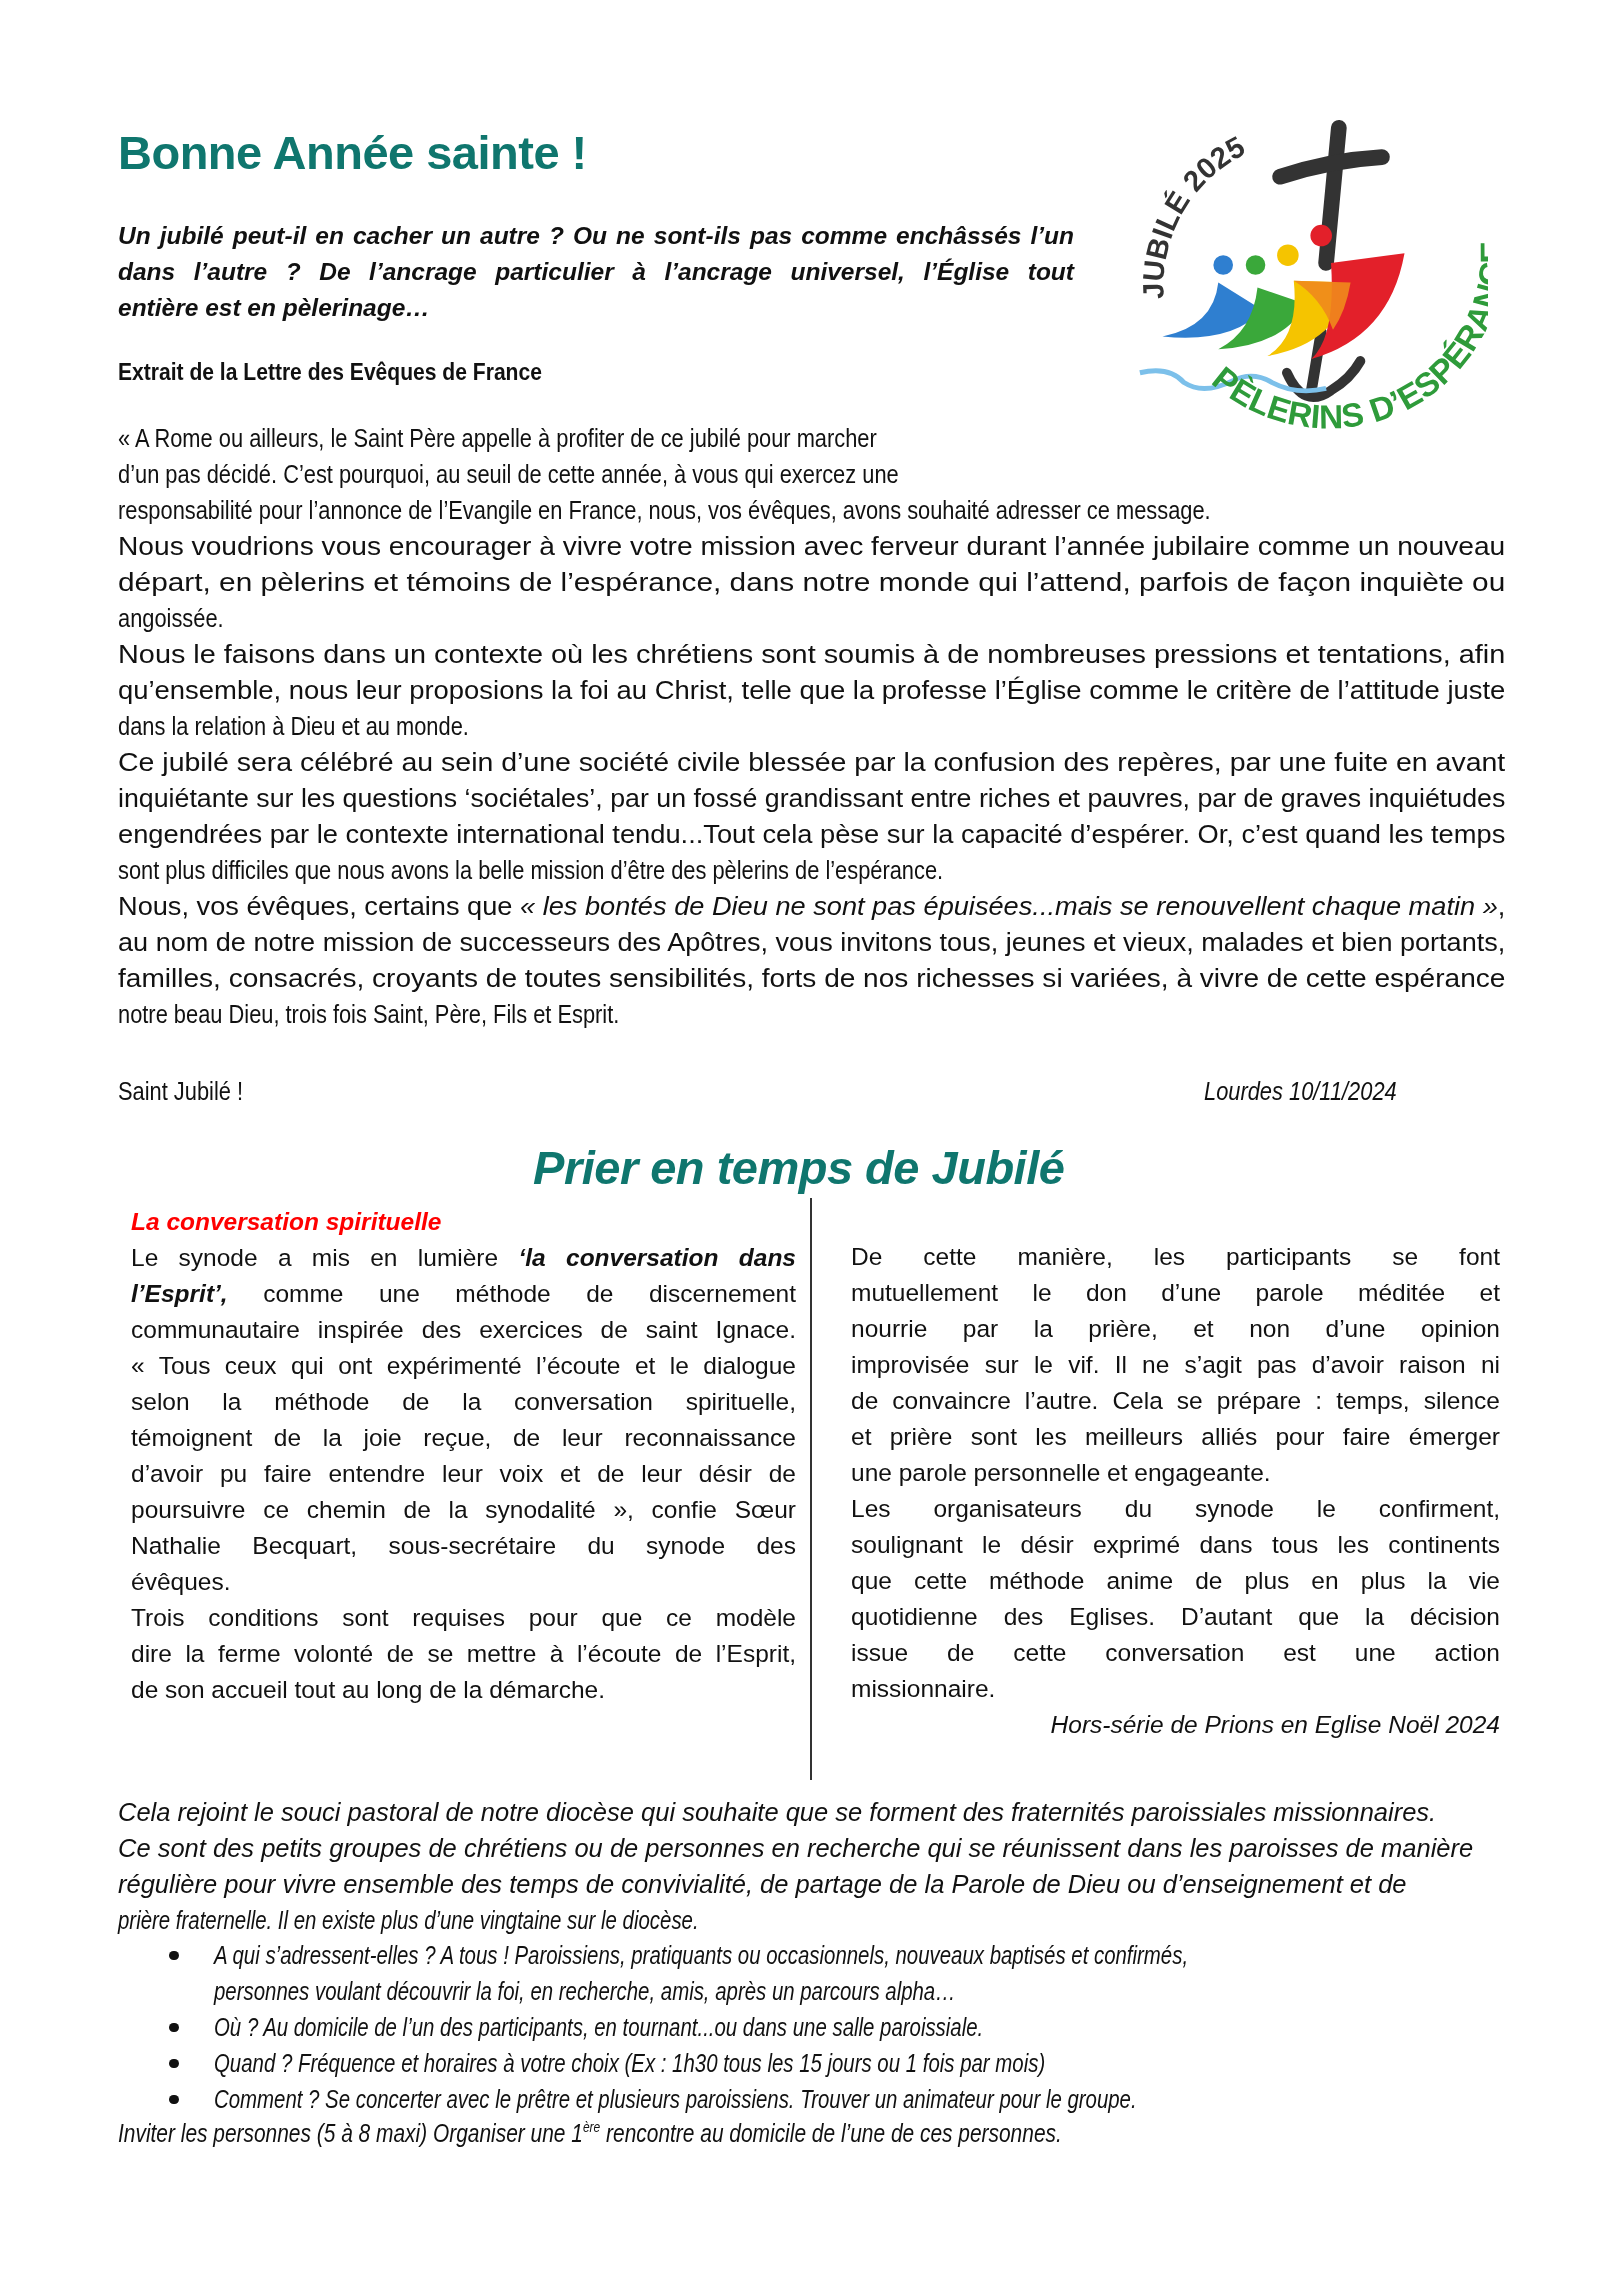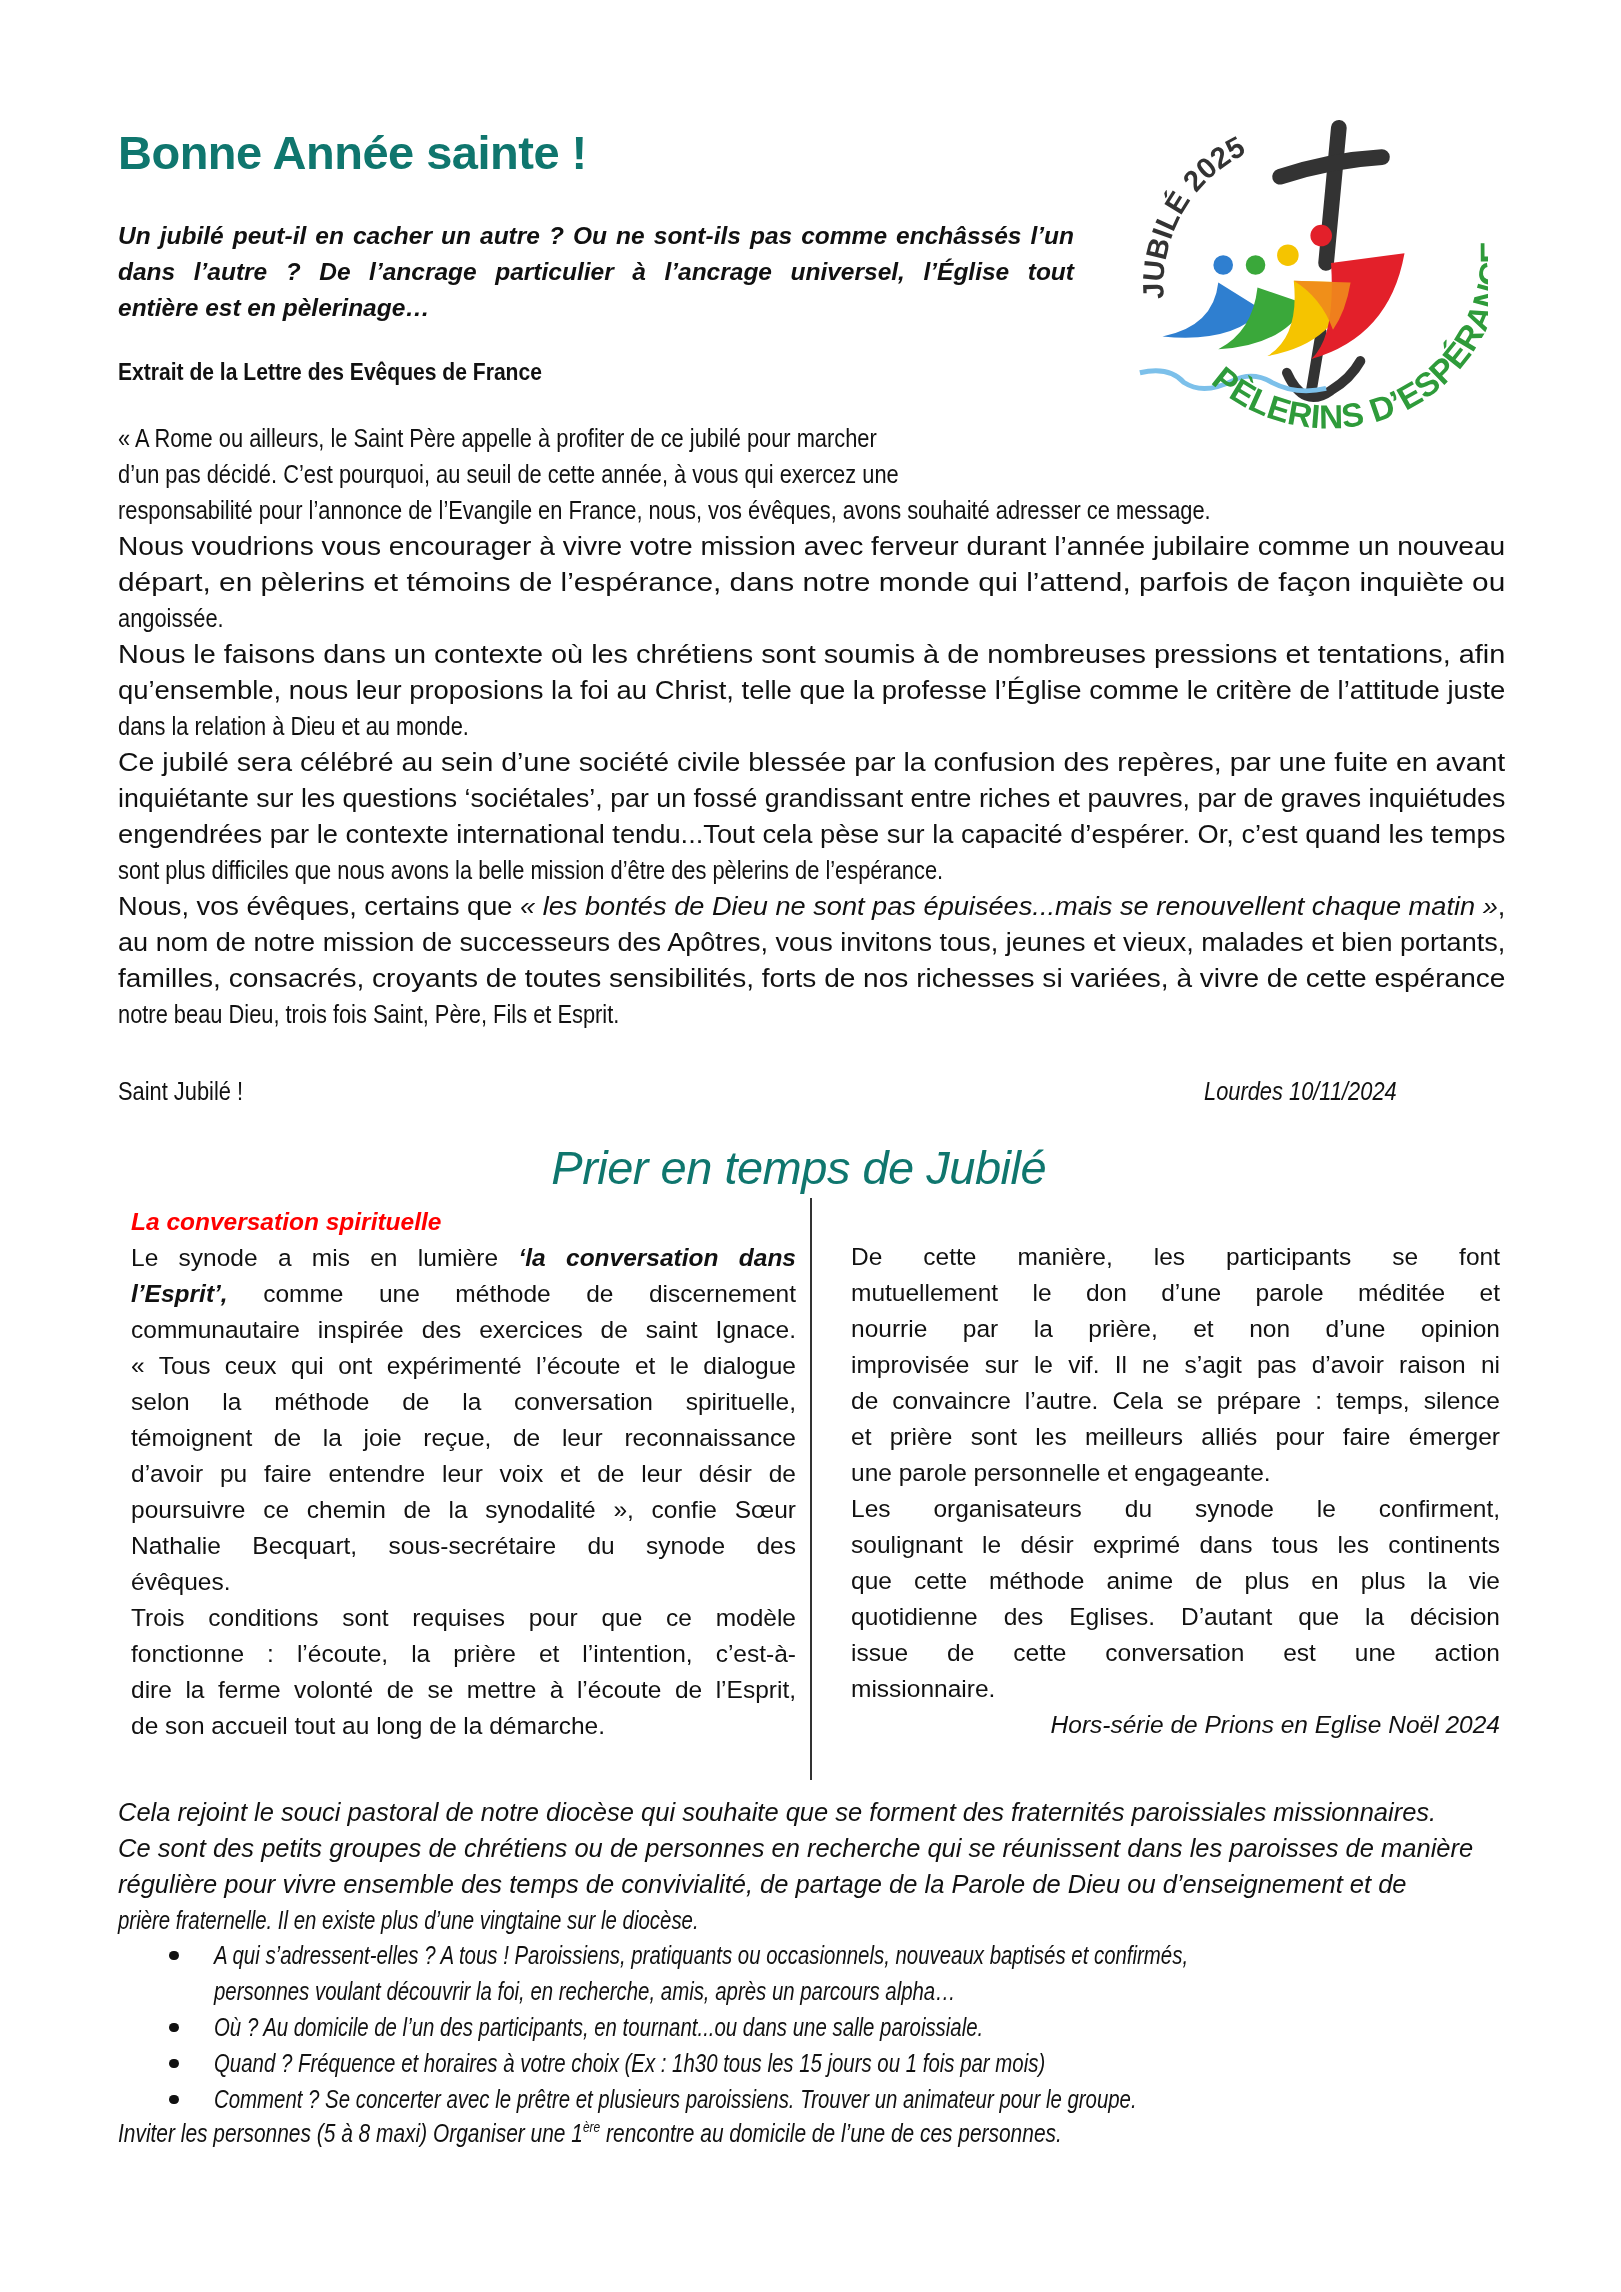--- a/index.html
+++ b/index.html
@@ -19,21 +19,21 @@
     .logo { left: 1125px; top: 116px; width: 363px; height: 343px; }
 
     .letter { left: 118px; top: 420px; width: 1386px; font-size: 26px; line-height: 36px; }
     .letter .ln { display: block; height: 36px; white-space: nowrap; overflow: visible; }
     .letter .ln span.txt { display: inline-block; transform-origin: left; white-space: nowrap; }
     .it { font-style: italic; }
 
     #sign-left { left: 118px; top: 1076px; font-size: 26px; white-space: nowrap; transform: scaleX(0.84); transform-origin: left; }
     #sign-right { left: 1204px; top: 1076px; font-size: 26px; font-style: italic; white-space: nowrap; transform: scaleX(0.84); transform-origin: left; }
 
-    #section-title { left: 0; width: 1621px; top: 1140px; text-align: center; font-size: 47px; font-weight: normal; font-style: italic; white-space: nowrap; letter-spacing: -0.5px; }
+    #section-title { left: 0; width: 1621px; top: 1140px; text-align: center; font-size: 47px; font-weight: bold; font-style: italic; white-space: nowrap; letter-spacing: -0.5px; }
     #section-title span { display: inline-block; transform: translateX(-11.8px); }
 
     .divider { left: 810px; top: 1198px; width: 2px; height: 582px; background: #333; }
 
     .col { font-size: 24.5px; line-height: 36px; }
     .col-left { left: 131px; top: 1204px; width: 665px; }
     .col-right { left: 851px; top: 1239px; width: 649px; }
     .col .ln { display: block; height: 36px; white-space: nowrap; }
     .col .ln.j { text-align: justify; text-align-last: justify; white-space: normal; }
     .col .ln.r { text-align: right; }
@@ -133,21 +133,20 @@
   <span class="ln j"><span class="bi">l’Esprit’,</span><span> comme une méthode de discernement</span></span>
 <span class="ln j"><span class="txt">communautaire inspirée des exercices de saint Ignace.</span></span>
     <span class="ln j"><span class="txt">« Tous ceux qui ont expérimenté l’écoute et le dialogue</span></span>
     <span class="ln j"><span class="txt">selon la méthode de la conversation spirituelle,</span></span>
     <span class="ln j"><span class="txt">témoignent de la joie reçue, de leur reconnaissance</span></span>
     <span class="ln j"><span class="txt">d’avoir pu faire entendre leur voix et de leur désir de</span></span>
     <span class="ln j"><span class="txt">poursuivre ce chemin de la synodalité », confie Sœur</span></span>
     <span class="ln j"><span class="txt">Nathalie Becquart, sous-secrétaire du synode des</span></span>
     <span class="ln"><span class="txt">évêques.</span></span>
     <span class="ln j"><span class="txt">Trois conditions sont requises pour que ce modèle</span></span>
-    <span class="ln j"><span class="txt">fonctionne : l’écoute, la prière et l’intention, c’est-à-</span></span>
     <span class="ln j"><span class="txt">dire la ferme volonté de se mettre à l’écoute de l’Esprit,</span></span>
     <span class="ln"><span class="txt">de son accueil tout au long de la démarche.</span></span>
   </div>
 
 <div class="abs col col-right" id="col-right">
     <span class="ln j"><span class="txt">De cette manière, les participants se font</span></span>
     <span class="ln j"><span class="txt">mutuellement le don d’une parole méditée et</span></span>
     <span class="ln j"><span class="txt">nourrie par la prière, et non d’une opinion</span></span>
     <span class="ln j"><span class="txt">improvisée sur le vif. Il ne s’agit pas d’avoir raison ni</span></span>
     <span class="ln j"><span class="txt">de convaincre l’autre. Cela se prépare : temps, silence</span></span>

